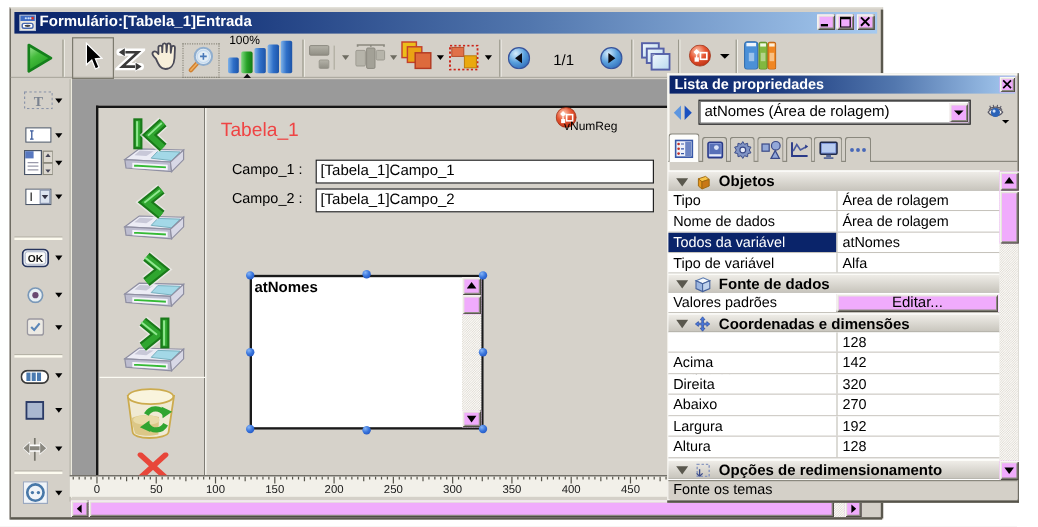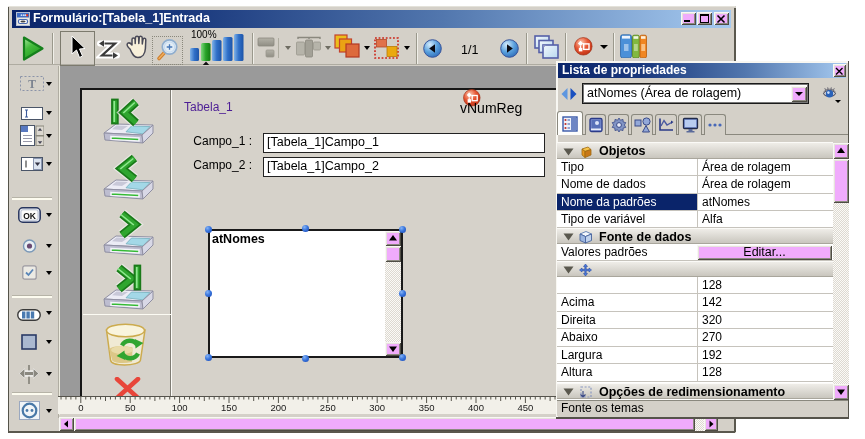--- a/index.html
+++ b/index.html
@@ -459,41 +459,41 @@
     </svg></div>
 <div class="abs checker" style="left:74px;top:417px;width:630px;height:14px;"></div>
 <div class="abs bev" style="left:74px;top:417px;width:621px;height:14px;"></div>
 <div class="abs bev" style="left:704px;top:417px;width:14px;height:14px;">
 <svg width="14" height="14" viewBox="0 0 14 14">
       <path d="M5.5 3.5 L9.5 7 L5.5 10.5 Z" fill="#000"></path>
     </svg></div>
 <div class="abs" style="left:9px;top:430.5px;width:726px;height:2px;background:#5a584e;"></div>
 <div class="abs" style="left:733.5px;top:8px;width:2px;height:424px;background:#5a584e;"></div>
 
-<div class="abs" style="left:184px;top:100px;font-size:12px;color:#4c1d95;">Tabela_1</div>
+<div class="abs" style="left:184px;top:100px;font-size:16px;color:#ef4444;">Tabela_1</div>
 <div class="abs" style="left:150px;top:134px;width:102px;text-align:right;font-size:12px;color:#000;">Campo_1 :</div>
 <div class="abs" style="left:150px;top:158px;width:102px;text-align:right;font-size:12px;color:#000;">Campo_2 :</div>
 <div class="abs" style="left:263px;top:133px;width:282px;height:20px;background:#fff;border:1.5px solid #222;box-sizing:border-box;font-size:12.5px;line-height:17px;padding-left:3px;">[Tabela_1]Campo_1</div>
 <div class="abs" style="left:263px;top:157px;width:282px;height:20px;background:#fff;border:1.5px solid #222;box-sizing:border-box;font-size:12.5px;line-height:17px;padding-left:3px;">[Tabela_1]Campo_2</div>
 
 <svg class="abs" style="left:463px;top:89px;" width="18" height="18" viewBox="0 0 18 18">
 <defs>
       <radialGradient id="rb2" cx="0.38" cy="0.3" r="0.95">
 <stop offset="0" stop-color="#fcccb4"></stop>
         <stop offset="0.4" stop-color="#e65532"></stop>
         <stop offset="1" stop-color="#aa1e04"></stop>
       </radialGradient>
     </defs>
 <circle cx="8.8" cy="8.8" r="8.3" fill="url(#rb2)" stroke="#992a10" stroke-width="0.6"></circle>
 <path d="M6.2 3.6 L8.6 6 L6.2 8.4 L3.8 6 Z" fill="#fff"></path>
 <rect x="4.6" y="10.2" width="3.4" height="3.4" fill="#fff"></rect>
 <rect x="9.2" y="6.5" width="5" height="5.2" fill="none" stroke="#fff" stroke-width="1.3"></rect>
 <path d="M6.2 8.4 L6.2 11 M8.6 6 L9.2 6.8" stroke="#fff" stroke-width="1.1"></path>
 </svg>
-<div class="abs" style="left:460px;top:100px;font-size:14px;color:#000;">vNumReg</div>
+<div class="abs" style="left:470px;top:100px;font-size:10px;color:#000;">vNumReg</div>
 
 <div class="abs" style="left:208px;top:229px;width:195px;height:129px;background:#fff;border:2px solid #1a1a1a;box-sizing:border-box;">
   <div class="abs" style="left:2px;top:1px;font-weight:bold;font-size:12.5px;color:#000;">atNomes</div>
   <div class="abs checker" style="right:0;top:0;width:16px;height:125px;"></div>
   <div class="abs bev" style="right:0;top:0;width:16px;height:15px;">
     <svg width="16" height="15" viewBox="0 0 16 15">
         <path d="M8 4 L12 9.5 L4 9.5 Z" fill="#000"></path>
       </svg></div>
   <div class="abs bev" style="right:0;top:15px;width:16px;height:16px;"></div>
   <div class="abs bev" style="right:0;top:111px;width:16px;height:14px;">
@@ -673,21 +673,21 @@
     <div class="abs" style="left:557px;top:159px;width:276px;height:17px;border-bottom:1px solid #c6c3bc;box-sizing:border-box;background:#fff;"></div>
     <div class="abs rowtxt" style="left:561px;top:159px;height:17px;line-height:16px;text-align:right;">Tipo</div>
     <div class="abs" style="left:697px;top:159px;width:1px;height:16px;background:#c6c3bc;"></div>
     <div class="abs rowtxt" style="left:702px;top:159px;height:17px;line-height:16px;">Área de rolagem</div>
     <div class="abs" style="left:557px;top:176px;width:276px;height:18px;border-bottom:1px solid #c6c3bc;box-sizing:border-box;background:#fff;"></div>
     <div class="abs rowtxt" style="left:561px;top:176px;height:18px;line-height:17px;">Nome de dados</div>
     <div class="abs" style="left:697px;top:176px;width:1px;height:17px;background:#c6c3bc;"></div>
     <div class="abs rowtxt" style="left:702px;top:176px;height:18px;line-height:17px;">Área de rolagem</div>
     <div class="abs" style="left:557px;top:194px;width:276px;height:17px;border-bottom:1px solid #c6c3bc;box-sizing:border-box;background:#fff;"></div>
     <div class="abs" style="left:557px;top:194px;width:140px;height:16px;background:#0a246a;"></div>
-    <div class="abs rowtxt" style="left:561px;top:194px;height:17px;line-height:16px;color:#fff;">Nome da padrões</div>
+    <div class="abs rowtxt" style="left:561px;top:194px;height:17px;line-height:16px;color:#fff;">Todos da variável</div>
     <div class="abs" style="left:697px;top:194px;width:1px;height:16px;background:#c6c3bc;"></div>
     <div class="abs rowtxt" style="left:702px;top:194px;height:17px;line-height:16px;">atNomes</div>
     <div class="abs" style="left:557px;top:211px;width:276px;height:17px;border-bottom:1px solid #c6c3bc;box-sizing:border-box;background:#fff;"></div>
     <div class="abs rowtxt" style="left:561px;top:211px;height:17px;line-height:16px;">Tipo de variável</div>
     <div class="abs" style="left:697px;top:211px;width:1px;height:16px;background:#c6c3bc;"></div>
     <div class="abs rowtxt" style="left:702px;top:211px;height:17px;line-height:16px;">Alfa</div>
     <div class="abs" style="left:557px;top:228px;width:276px;height:16px;background:linear-gradient(#efede8,#c9c6be);border-top:1px solid #fbfaf7;border-bottom:1px solid #a9a69c;box-sizing:border-box;">
       <svg class="abs" style="left:6px;top:4px;" width="11" height="8" viewBox="0 0 11 8">
         <path d="M0.5 0.5 L10.5 0.5 L5.5 7.5 Z" fill="#5a584e"></path>
       </svg>
@@ -701,20 +701,21 @@
     <div class="abs" style="left:557px;top:244px;width:276px;height:17px;border-bottom:1px solid #c6c3bc;box-sizing:border-box;background:#fff;"></div>
     <div class="abs rowtxt" style="left:561px;top:244px;height:17px;line-height:16px;">Valores padrões</div>
     <div class="abs bev" style="left:697px;top:245px;width:135px;height:15px;text-align:center;font-size:12.5px;line-height:14px;">Editar...</div>
     <div class="abs" style="left:557px;top:261px;width:276px;height:16px;background:linear-gradient(#efede8,#c9c6be);border-top:1px solid #fbfaf7;border-bottom:1px solid #a9a69c;box-sizing:border-box;">
       <svg class="abs" style="left:6px;top:4px;" width="11" height="8" viewBox="0 0 11 8">
         <path d="M0.5 0.5 L10.5 0.5 L5.5 7.5 Z" fill="#5a584e"></path>
       </svg>
       <div class="abs" style="left:21px;top:1px;"><svg width="15" height="14" viewBox="0 0 15 14">
           <path d="M7.5 1 L9.5 3.5 L8.2 3.5 L8.2 6.3 L11 6.3 L11 5 L13.5 7 L11 9 L11 7.7 L8.2 7.7 L8.2 10.5 L9.5 10.5 L7.5 13 L5.5 10.5 L6.8 10.5 L6.8 7.7 L4 7.7 L4 9 L1.5 7 L4 5 L4 6.3 L6.8 6.3 L6.8 3.5 L5.5 3.5 Z" fill="#4a7ae0" stroke="#2a4a9c" stroke-width="0.6"></path>
         </svg></div>
+      <div class="abs" style="left:42px;top:0;height:16px;line-height:16px;font-weight:bold;font-size:12.5px;">Coordenadas e dimensões</div>
     </div>
     <div class="abs" style="left:557px;top:277px;width:276px;height:17px;border-bottom:1px solid #c6c3bc;box-sizing:border-box;background:#fff;"></div>
     <div class="abs rowtxt" style="left:561px;top:277px;height:17px;line-height:16px;margin-top:23px;">Esquerda</div>
     <div class="abs" style="left:697px;top:277px;width:1px;height:16px;background:#c6c3bc;"></div>
     <div class="abs rowtxt" style="left:702px;top:277px;height:17px;line-height:16px;">128</div>
     <div class="abs" style="left:557px;top:294px;width:276px;height:18px;border-bottom:1px solid #c6c3bc;box-sizing:border-box;background:#fff;"></div>
     <div class="abs rowtxt" style="left:561px;top:294px;height:18px;line-height:17px;">Acima</div>
     <div class="abs" style="left:697px;top:294px;width:1px;height:17px;background:#c6c3bc;"></div>
     <div class="abs rowtxt" style="left:702px;top:294px;height:18px;line-height:17px;">142</div>
     <div class="abs" style="left:557px;top:312px;width:276px;height:17px;border-bottom:1px solid #c6c3bc;box-sizing:border-box;background:#fff;"></div>

